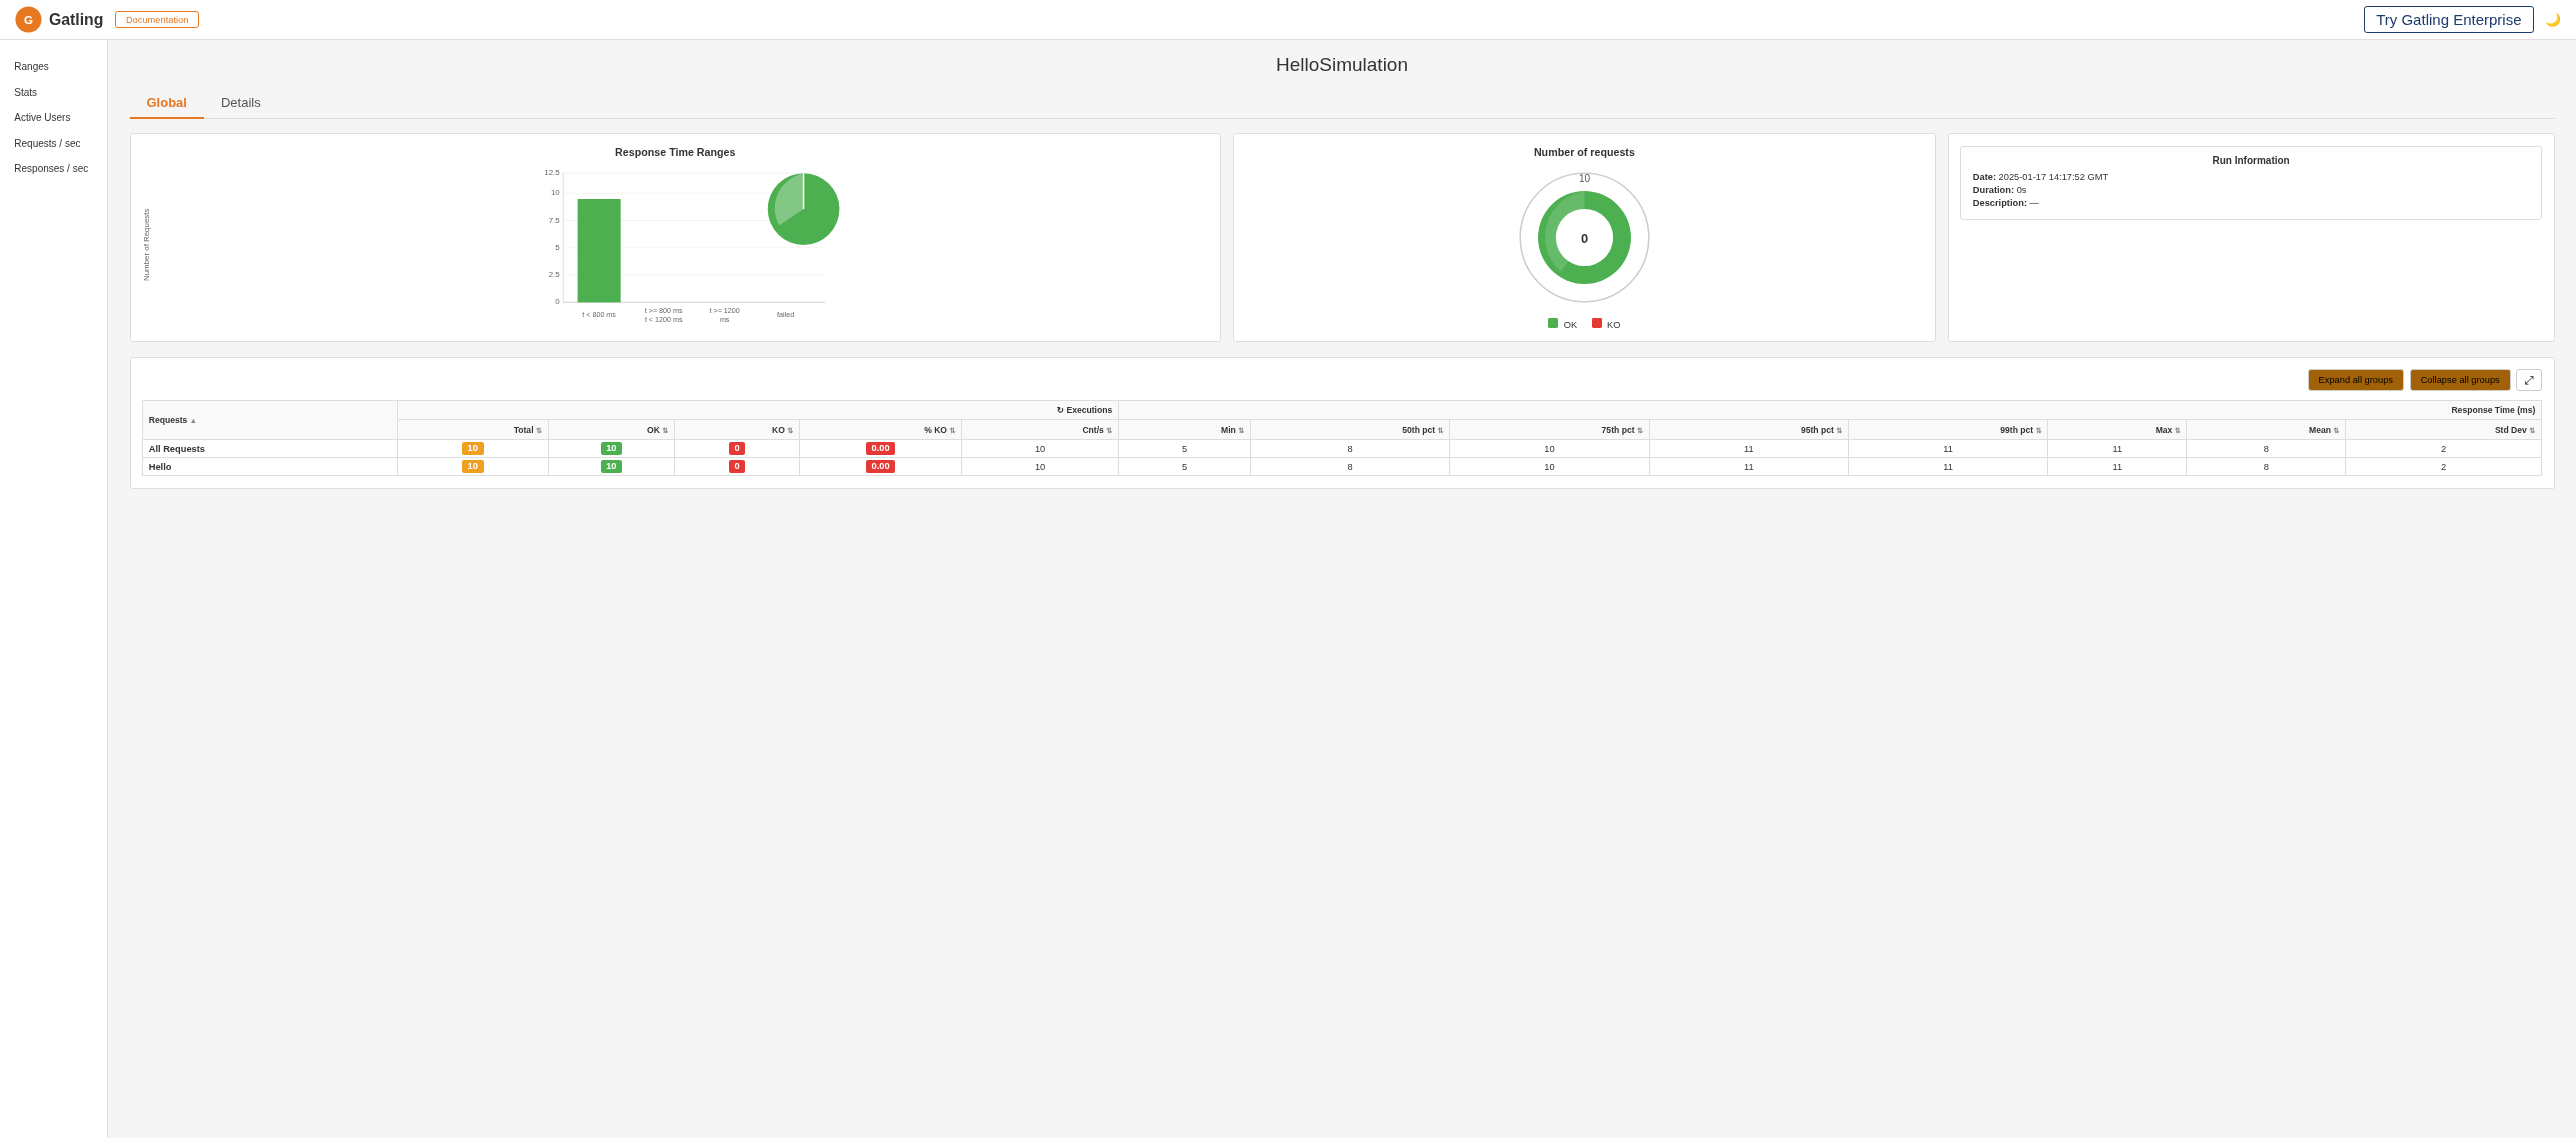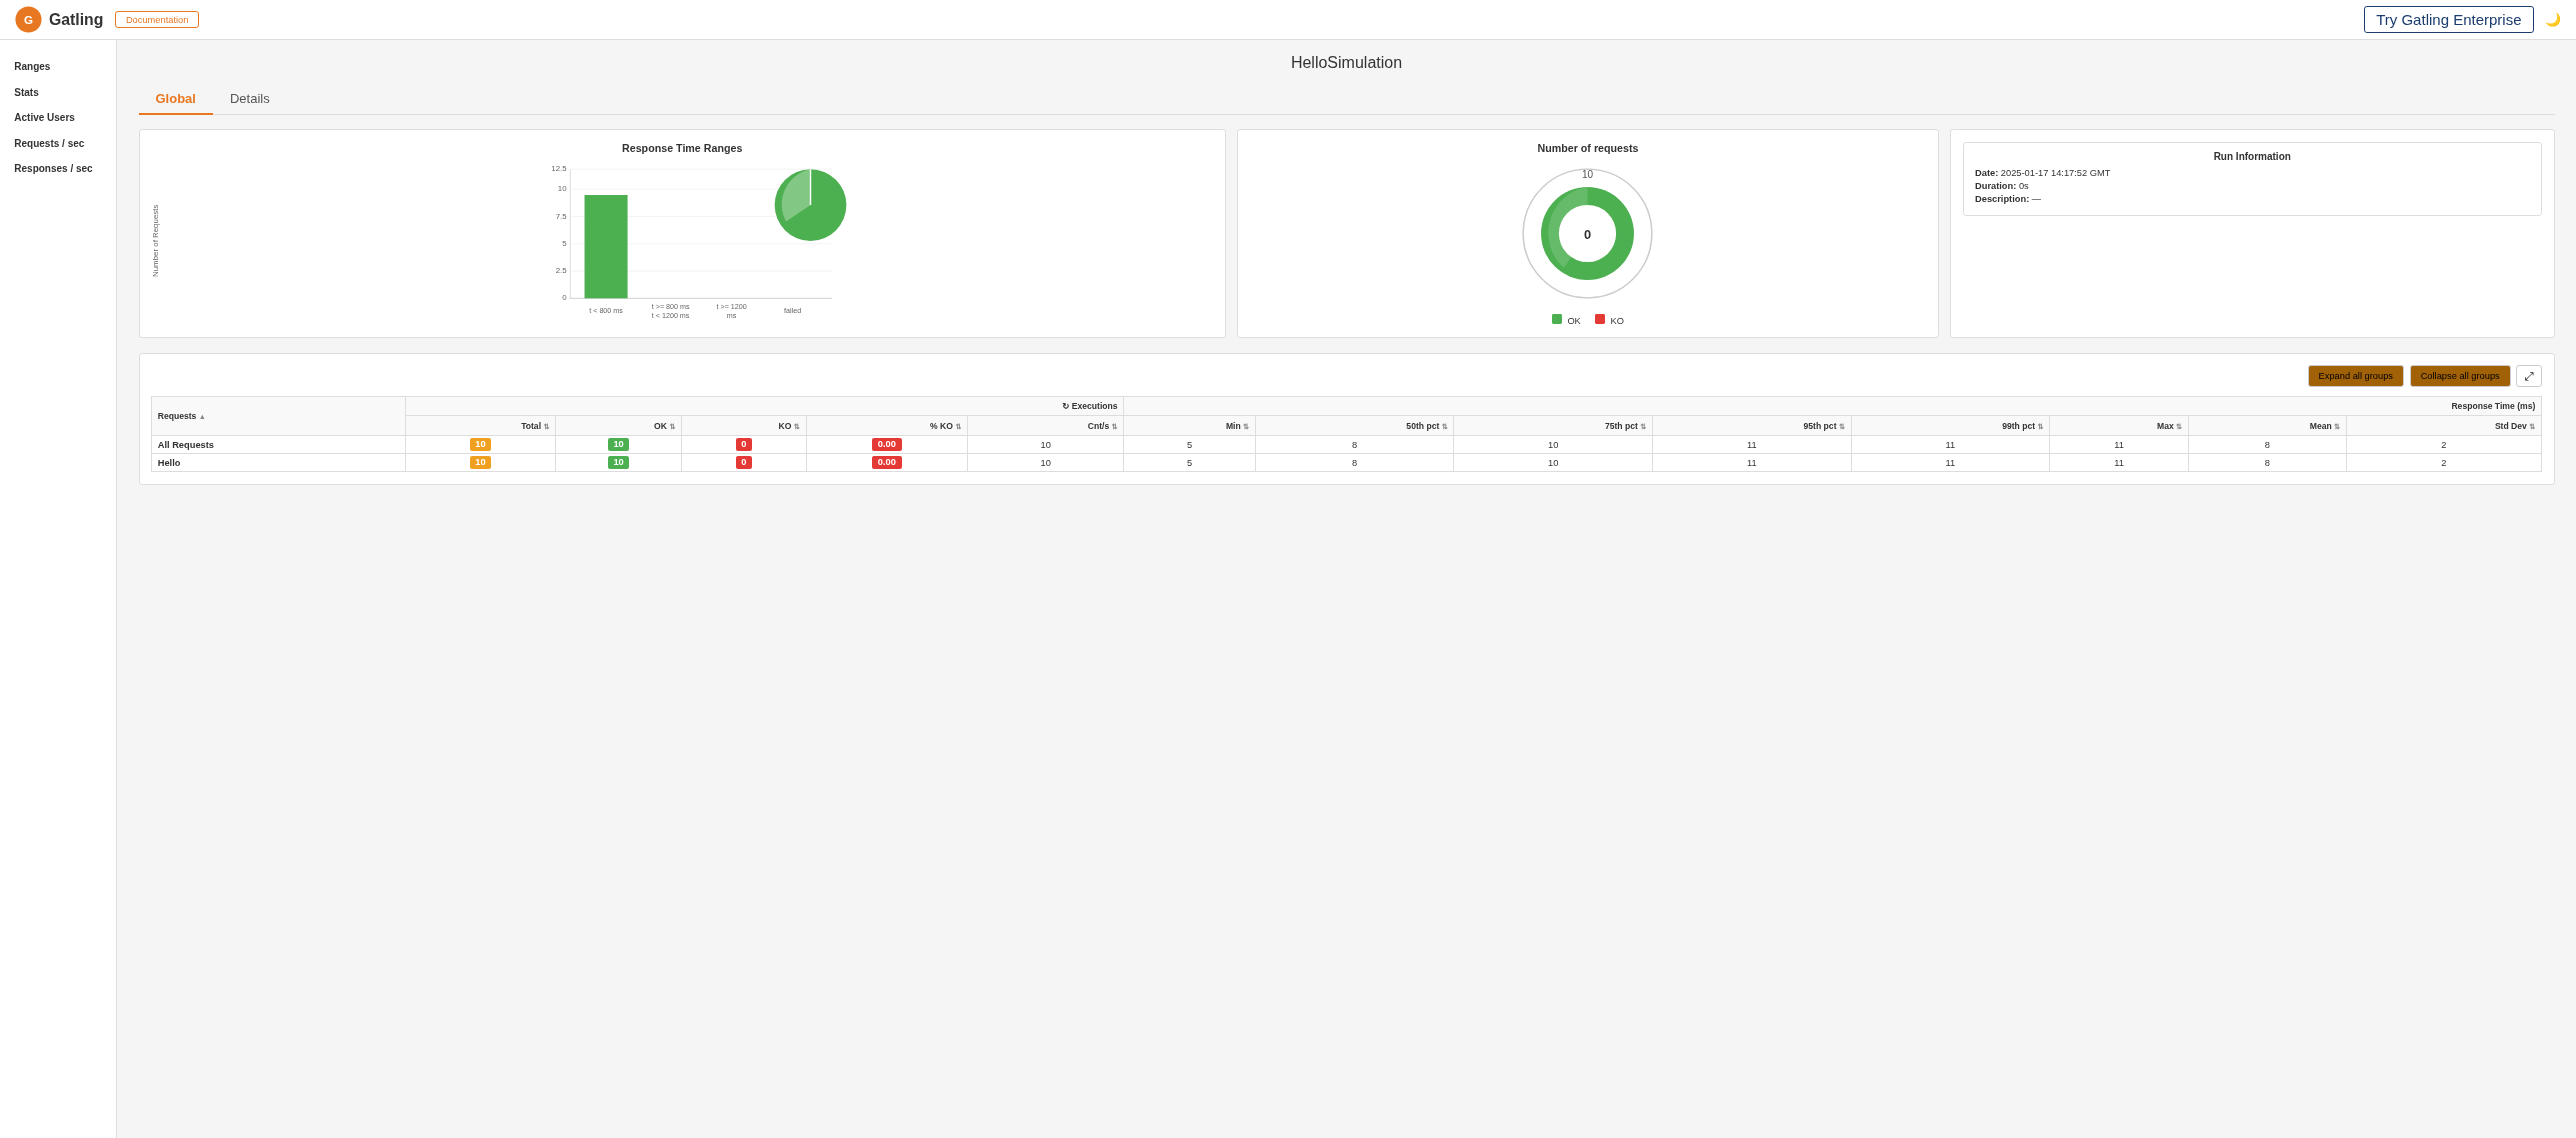--- a/index.html
+++ b/index.html
@@ -23,30 +23,30 @@
       padding: 3.6px 11.5px; border-radius: 2.9px; cursor: pointer; font-size: 15px;
       display: flex; align-items: center; gap: 4.3px;
     }
     .dark-toggle { cursor: pointer; font-size: 13px; }
 
     
     .layout { display: flex; flex: 1; }
 
     
     .sidebar {
-      width: 117px; background: #fff; border-right: 0.7px solid #ddd;
-      padding: 14.3px 0; flex-shrink: 0; font-weight: bold;
+      width: 108px; background: #fff; border-right: 0.7px solid #ddd;
+      padding: 14.3px 0; flex-shrink: 0;
     }
     .sidebar-item {
       padding: 7.2px 14.3px; cursor: pointer; font-size: 10px; color: #333;
     }
 
     
     .main { flex: 1; padding: 14.3px 21.5px; overflow: auto; }
-    .page-title { text-align: center; font-size: 16px; font-weight: normal; margin-bottom: 11.5px; color: #333; }
+    .page-title { text-align: center; font-size: 19px; font-weight: normal; margin-bottom: 11.5px; color: #333; }
 
     
     .tabs { display: flex; gap: 0; margin-bottom: 14.3px; border-bottom: 1.4px solid #ddd; }
     .tab {
       padding: 7.2px 17px; cursor: pointer; font-size: 13px; color: #555;
       border-bottom: 2.1px solid transparent; margin-bottom: -1.4px;
     }
     .tab.active { color: #e87722; border-bottom-color: #e87722; font-weight: bold; }
 
     

